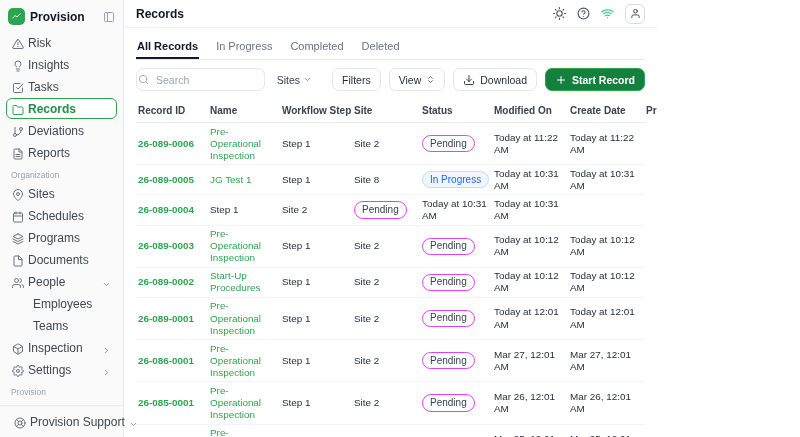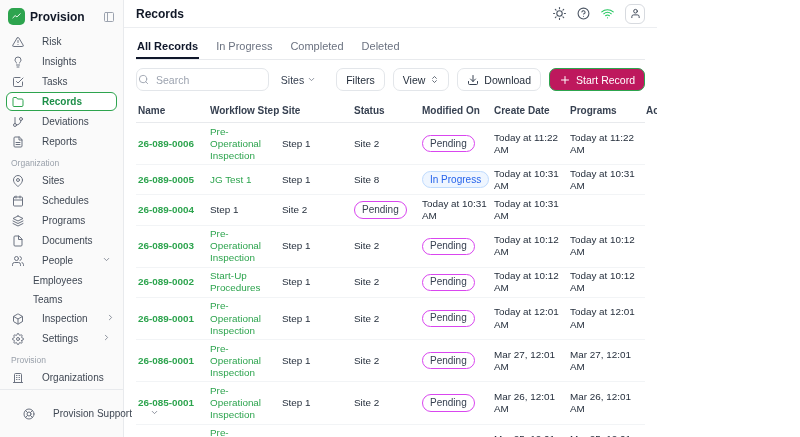--- a/index.html
+++ b/index.html
@@ -13,28 +13,28 @@
 
   
   .sidebar{width:124px;min-width:124px;background:#fafafa;border-right:1px solid #e8eaed;display:flex;flex-direction:column}
   .sb-header{display:flex;align-items:center;gap:5px;padding:8px 8px 5px}
   .logo{width:17px;height:17px;min-width:17px;border-radius:5px;background:#2DA44E;color:#fff;display:flex;align-items:center;justify-content:center}
   .logo .icon svg{width:11px;height:11px}
   .brand{font-weight:700;font-size:12px;color:#111827}
   .sb-toggle{margin-left:auto;color:#9ca3af;cursor:pointer}
   .nav{flex:1;padding:1px 6px;overflow:hidden}
   .nav-label{font-size:8.5px;color:#9aa1ab;padding:6px 5px 2px}
-  .nav-item{display:flex;align-items:flex-start;gap:18px;padding:2.5px 5px;margin:1px 0;border-radius:6px;font-size:10px;color:#3f4753;border:1px solid transparent;cursor:pointer;white-space:nowrap}
+  .nav-item{display:flex;align-items:flex-end;gap:4px;padding:2.5px 5px;margin:1px 0;border-radius:6px;font-size:12px;color:#3f4753;border:1px solid transparent;cursor:pointer;white-space:nowrap}
   .nav-item .icon{color:#6b7280}
   .nav-item.active{background:#fff;border-color:#2DA44E;color:#1d8f48;font-weight:700}
   .nav-item.active .icon{color:#2DA44E}
   .nav-item.sub{padding-left:26px}
   .chev{margin-left:auto;color:#9ca3af}
   .sb-footer{border-top:1px solid #e8eaed;padding:5px 8px}
-  .sb-footer .nav-item{margin:9px}
+  .sb-footer .nav-item{margin:0}
 
   
   .main{flex:1;display:flex;flex-direction:column;min-width:0}
   .topbar{height:28px;min-height:28px;display:flex;align-items:center;padding:0 12px;border-bottom:1px solid #eceef1}
   .page-title{font-size:12px;font-weight:700;color:#111827}
   .topbar-icons{margin-left:auto;display:flex;align-items:center;gap:11px;color:#4b5563}
   .wifi{color:#22c55e}
   .avatar{width:20px;height:20px;border:1px solid #d7dadf;border-radius:6px;display:flex;align-items:center;justify-content:center;color:#374151;cursor:pointer}
   .avatar .icon svg{width:11px;height:11px}
 
@@ -46,21 +46,21 @@
   .toolbar{display:flex;align-items:center;gap:8px;margin:8px 0}
   .search{width:150px;height:23px;border:1px solid #e3e6ea;border-radius:7px;display:flex;align-items:center;gap:5px;padding:0 1px;color:#9ca3af;background:#fff}
   .search .icon svg{width:11px;height:11px}
   .search input{border:0;outline:0;width:100%;font-size:10.5px;font-family:inherit;color:#111827;background:transparent}
   .search input::placeholder{color:#9ca3af}
   .ghost{display:flex;align-items:center;gap:3px;font-size:10.5px;color:#374151;background:none;border:0;padding:0 4px;height:23px;font-family:inherit;cursor:pointer}
   .ghost .icon{color:#6b7280}
   .spacer{flex:1}
   .btn{display:flex;align-items:center;gap:5px;height:23px;padding:0 9px;font-size:10.5px;color:#1f2937;background:#fff;border:1px solid #e3e6ea;border-radius:7px;font-family:inherit;cursor:pointer;white-space:nowrap}
   .btn .icon{color:#374151}
-  .btn.primary{background:#be185d;border-color:#2DA44E;color:#fff;font-weight:400}
+  .btn.primary{background:#15803d;border-color:#2DA44E;color:#fff;font-weight:700}
   .btn.primary .icon{color:#fff}
 
   
   .table{flex:1;display:flex;flex-direction:column;min-height:0}
   .t-head,.t-row{display:grid;grid-template-columns:72px 72px 72px 68px 72px 76px 76px 56px auto;align-items:center}
   .t-head{border-bottom:1px solid #e8eaed}
   .th{font-size:10px;font-weight:700;color:#374151;padding:6px 2px;white-space:nowrap;cursor:pointer}
   .t-body{flex:1;overflow:hidden}
   .t-row{border-bottom:1px solid #f2f4f6;min-height:29px}
   .td{font-size:9.9px;color:#1f2937;padding:2.5px 3px 2.5px 2px;line-height:1.22}
@@ -377,20 +377,21 @@
                 <line x1="12" y1="5" x2="12" y2="19"></line>
                 <line x1="5" y1="12" x2="19" y2="12"></line>
               </svg>
             </span>
           <span>Start Record</span>
         </button>
       </div>
 
       <div class="table">
         <div class="t-head">
+            <div class="th">Record ID</div>
             <div class="th">Name</div>
             <div class="th">Workflow Step</div>
             <div class="th">Site</div>
             <div class="th">Status</div>
             <div class="th">Modified On</div>
             <div class="th">Create Date</div>
             <div class="th">Programs</div>
             <div class="th">Actions</div>
           </div>
         <div class="t-body">

